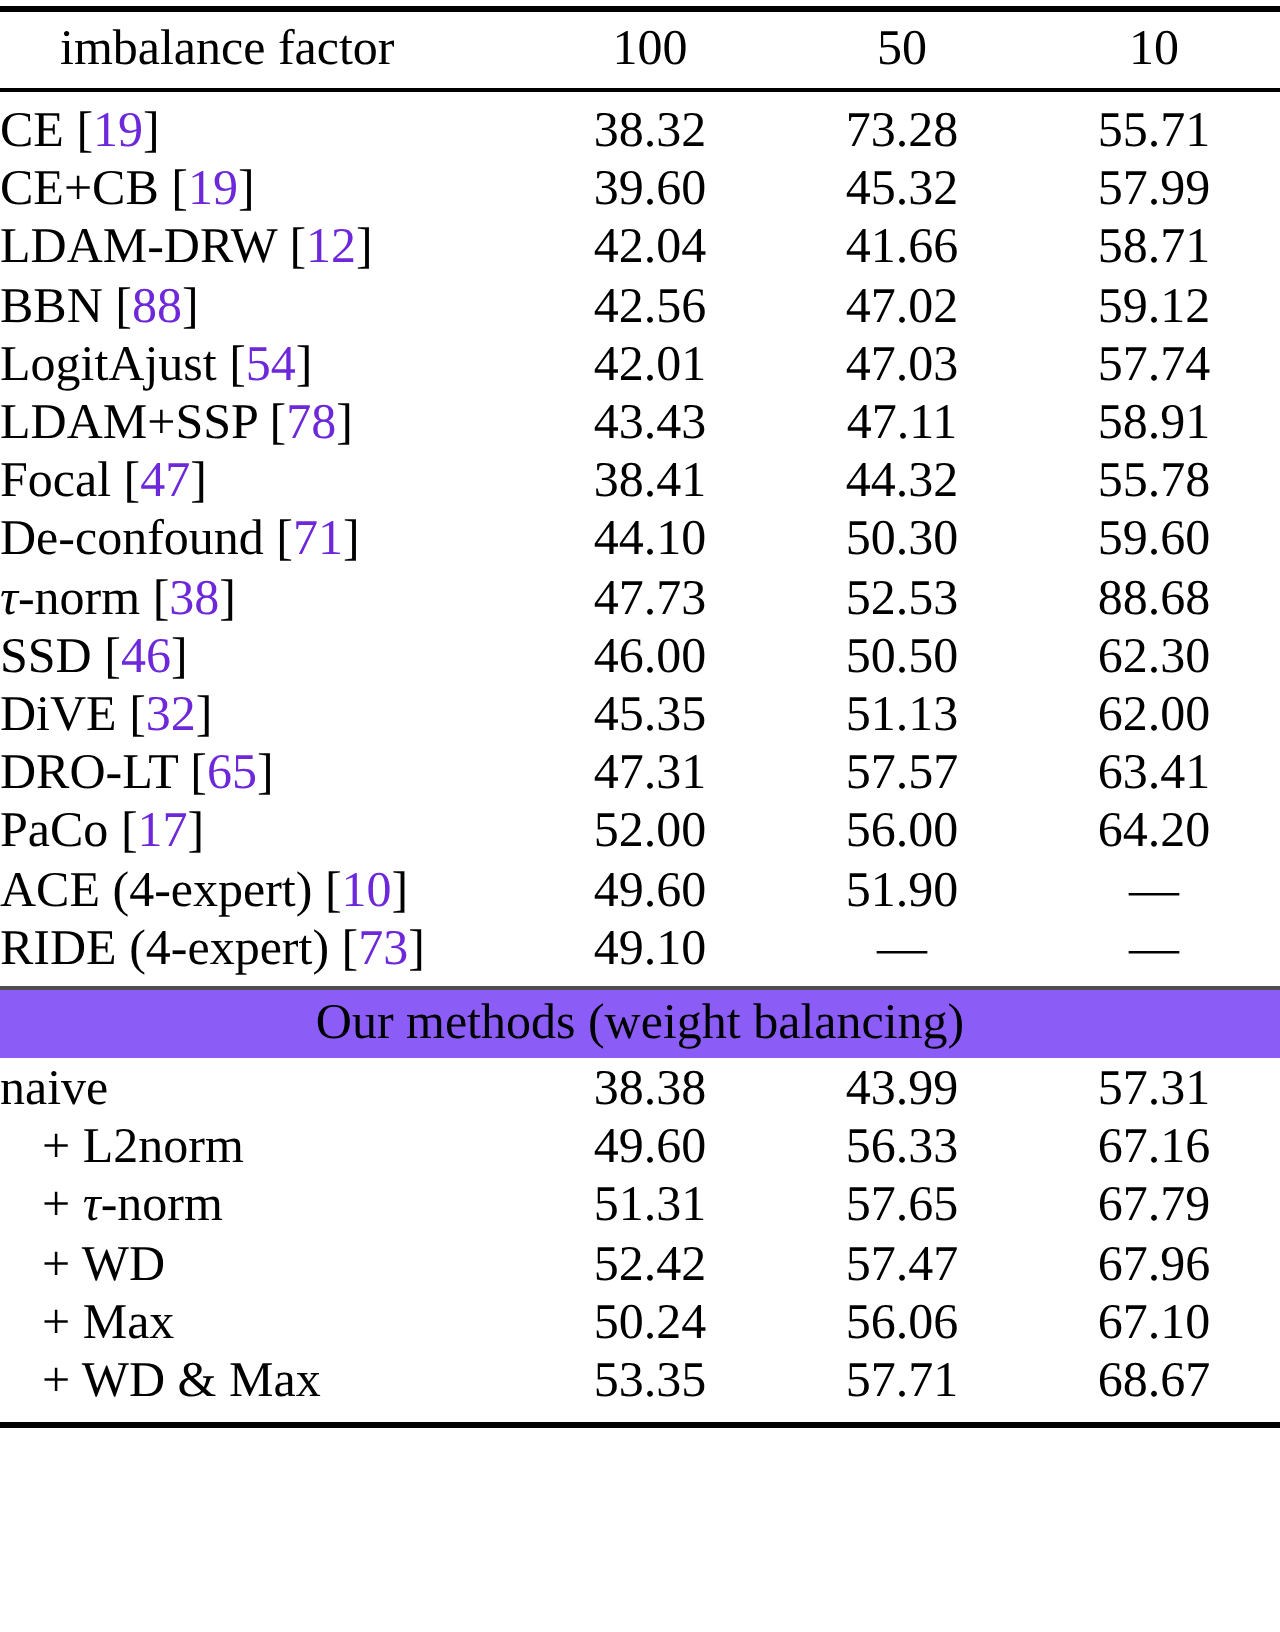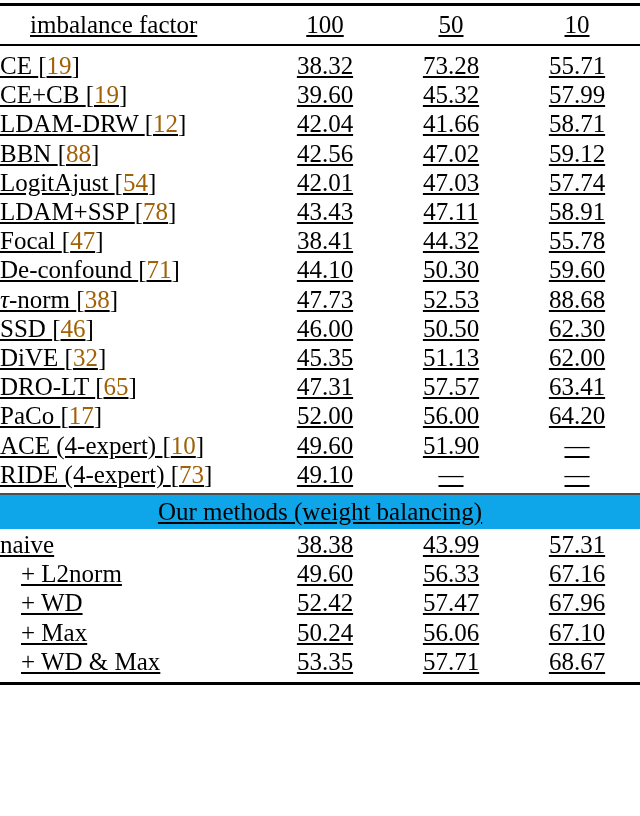--- a/index.html
+++ b/index.html
@@ -14,21 +14,20 @@
     color: #000000;
     overflow: hidden;
   }
 
   #table-root {
     width: 640px;
     height: 713px;
     position: relative;
     box-sizing: border-box;
     padding: 0;
-    text-decoration: underline;
   }
 
   .rule-thick {
     height: 3px;
     background: #000000;
     width: 100%;
   }
   .rule-thin {
     height: 2px;
     background: #000000;
@@ -74,35 +73,35 @@
   }
 
   .header-row td {
     height: 38px;
     line-height: 38px;
     font-size: 25px;
   }
   .header-row .cell-method { padding-left: 30px; }
 
   .ref {
-    color: #a16207;
+    color: #6d28d9;
   }
   .brk {
     color: #000000;
   }
   .tau {
     font-style: italic;
     font-family: "Liberation Serif", "DejaVu Serif", serif;
   }
   .bold-val {
     font-weight: bold;
   }
 
   .section-band {
-    background: #0ea5e9;
+    background: #8b5cf6;
   }
   .section-band td {
     text-align: center;
     height: 34px;
     line-height: 34px;
     font-size: 25px;
   }
 
   .spacer-top { height: 3px; }
   .spacer-after-header { height: 5px; }
@@ -266,20 +265,26 @@
           <td class="cell-value">43.99</td>
           <td class="cell-value">57.31</td>
         </tr>
         <tr>
           <td class="cell-method indent">+ L2norm</td>
           <td class="cell-value">49.60</td>
           <td class="cell-value">56.33</td>
           <td class="cell-value">67.16</td>
         </tr>
         <tr>
+          <td class="cell-method indent">+ <span class="tau">τ</span>-norm</td>
+          <td class="cell-value">51.31</td>
+          <td class="cell-value">57.65</td>
+          <td class="cell-value">67.79</td>
+        </tr>
+        <tr>
           <td class="cell-method indent">+ WD</td>
           <td class="cell-value">52.42</td>
           <td class="cell-value">57.47</td>
           <td class="cell-value">67.96</td>
         </tr>
         <tr>
           <td class="cell-method indent">+ Max</td>
           <td class="cell-value">50.24</td>
           <td class="cell-value">56.06</td>
           <td class="cell-value">67.10</td>

